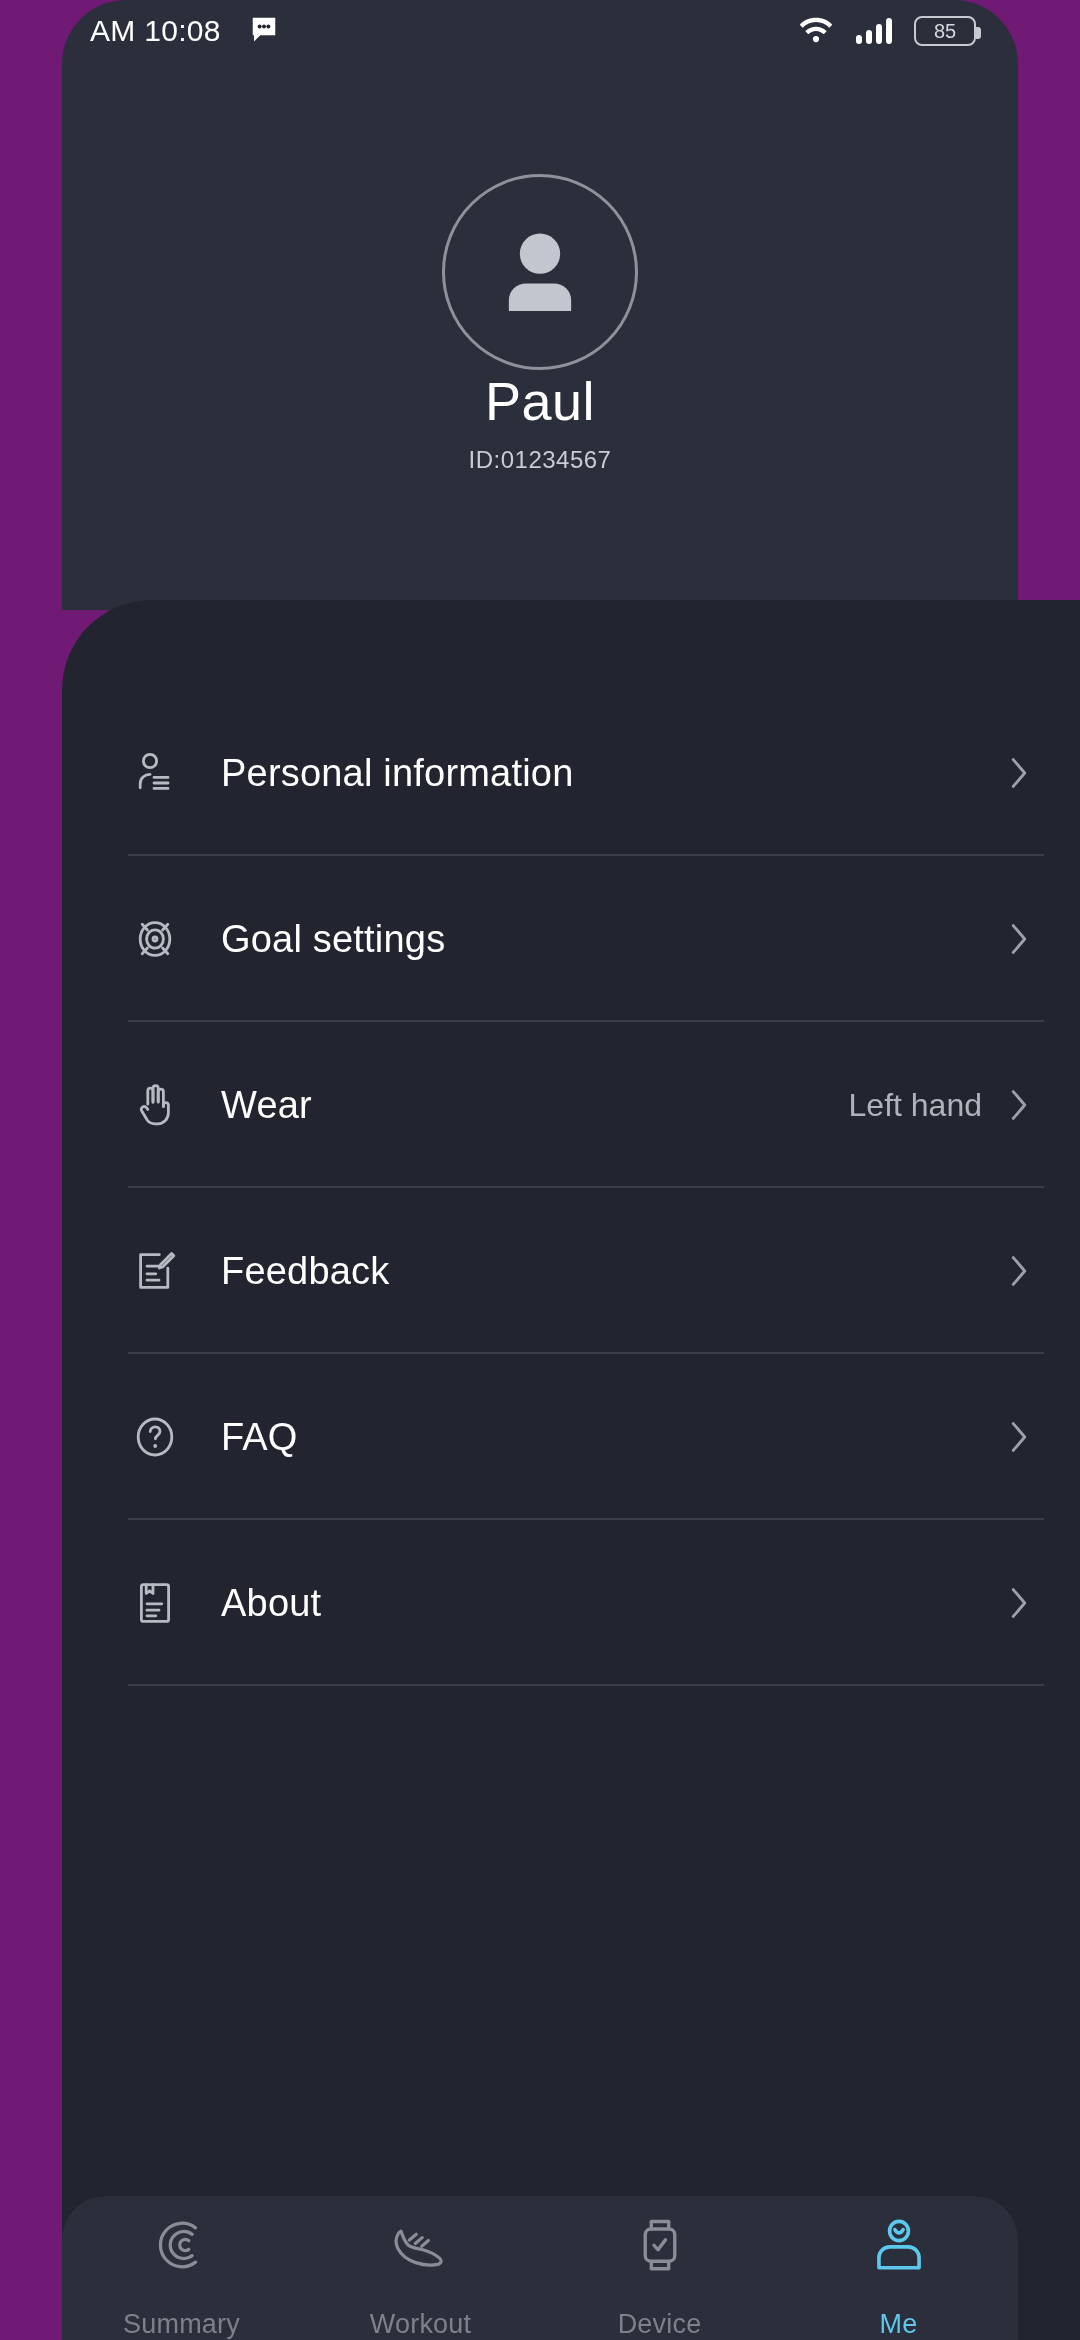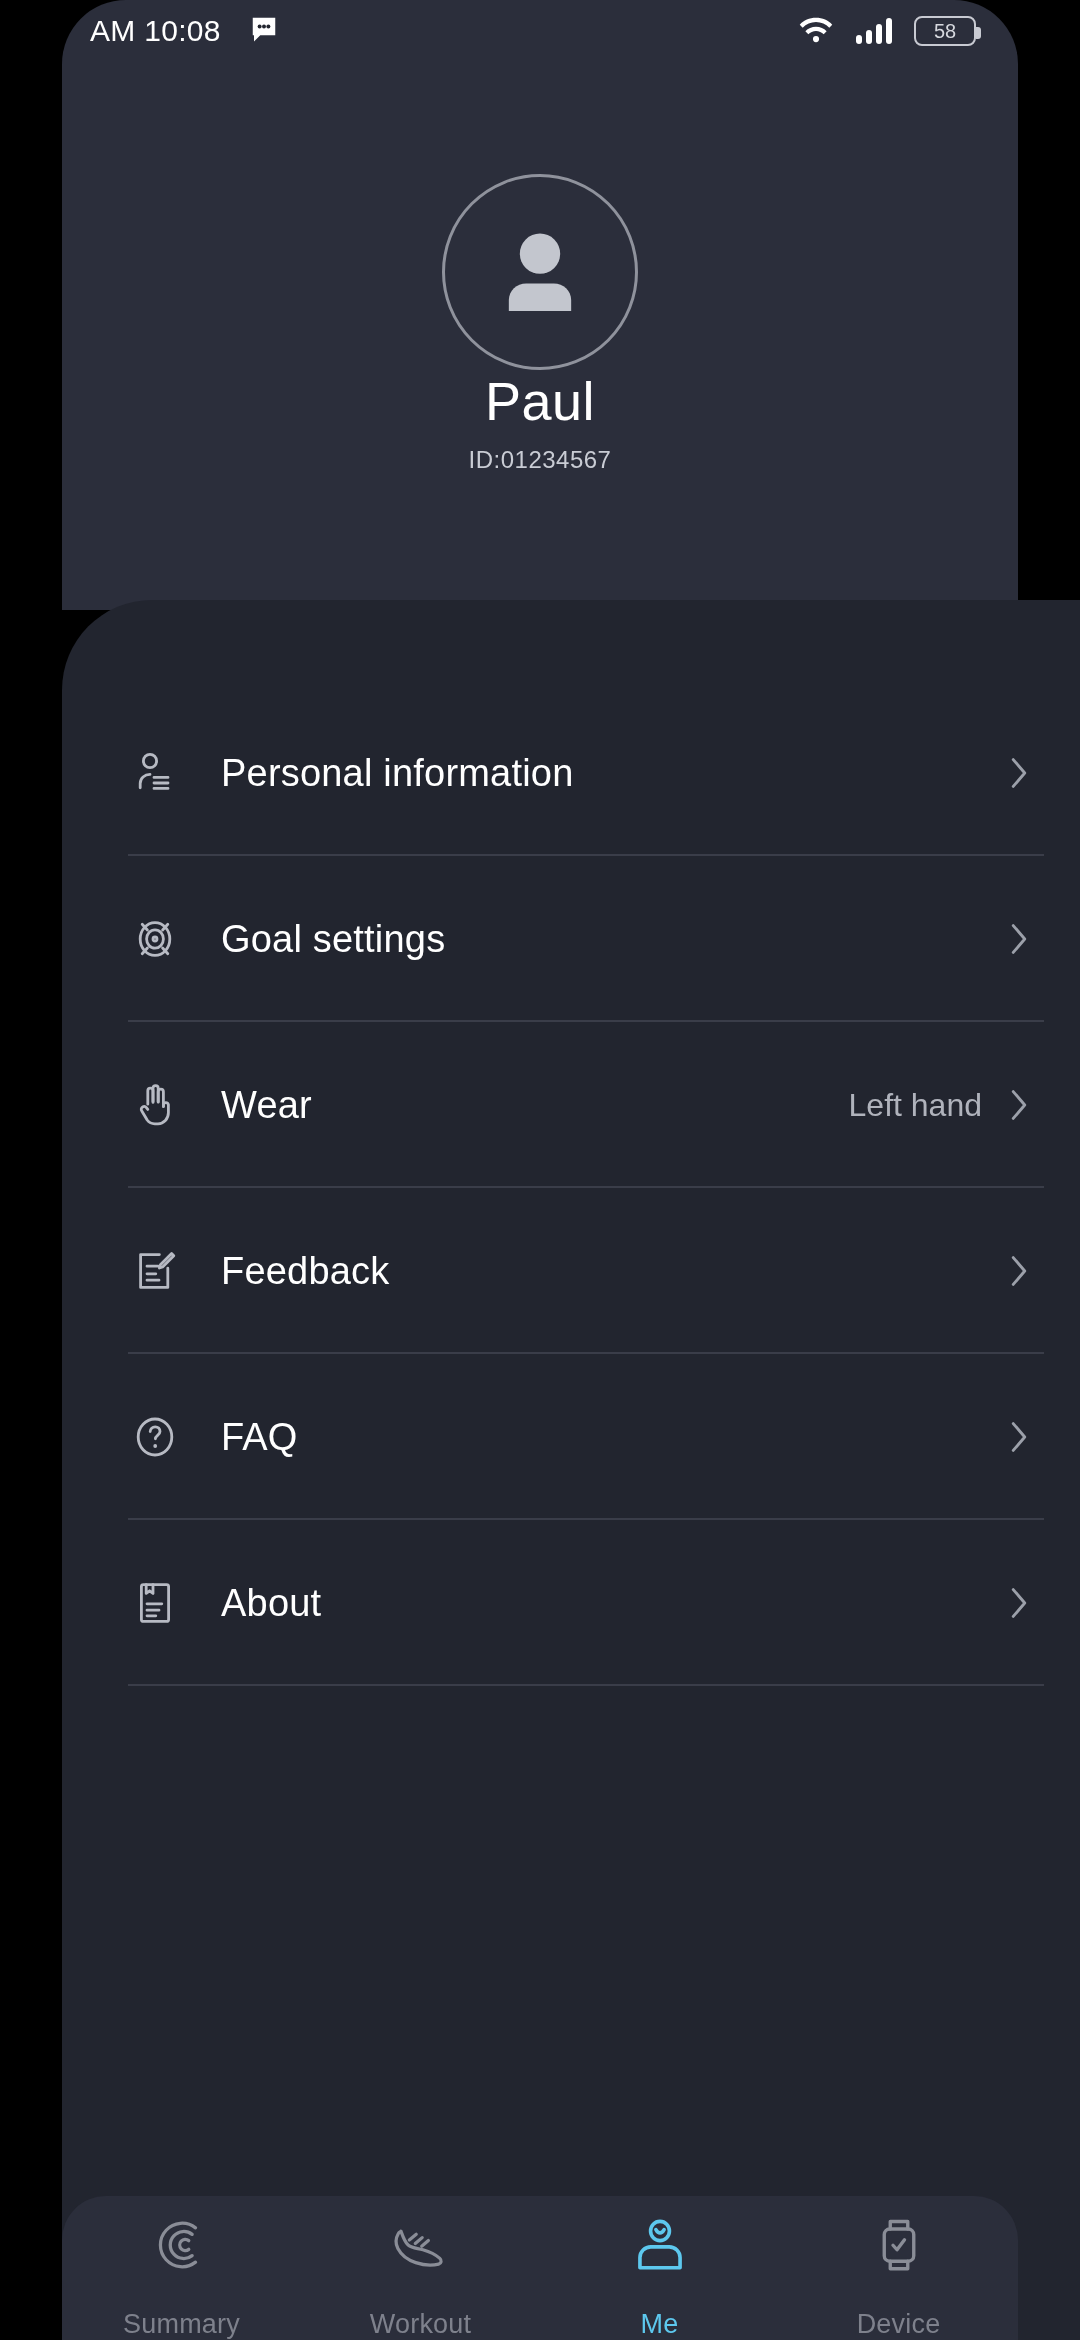--- a/index.html
+++ b/index.html
@@ -7,21 +7,21 @@
     width:1080px; height:2340px;
     background:#1e212e;
     font-family:"Liberation Sans", sans-serif;
     overflow:hidden;
   }
 
   
   #phone {
     position:absolute; left:0; top:0;
     width:1080px; height:2340px;
-    background:#000000;
+    background:#701a75;
   }
 
   
   #header-card {
     position:absolute; left:62px; top:0;
     width:956px; height:610px;
     background:#2b2e3b;
     border-top-left-radius:64px;
     border-top-right-radius:64px;
   }
@@ -169,21 +169,21 @@
           <circle cx="12" cy="17.2" r="2.2" fill="#ffffff"></circle>
         </svg>
       </span>
       <span class="sig-bars">
         <i></i>
           <i></i>
           <i></i>
           <i></i>
       </span>
       <span id="battery">
-        <span id="battery-text">58</span>
+        <span id="battery-text">85</span>
       </span>
     </div>
   </div>
 
   <div id="profile">
     <div id="avatar">
       <svg width="110" height="110" viewBox="0 0 24 24">
         <circle cx="12" cy="8" r="4.4" fill="#c3c6ce"></circle>
         <path d="M5.2 20.5v-2.4c0-2 1.7-3.6 3.8-3.6h6c2.1 0 3.8 1.6 3.8 3.6v2.4z" fill="#c3c6ce"></path>
       </svg>
@@ -319,37 +319,37 @@
     <div class="nav-item">
       <span class="nav-icon">
         <svg width="62" height="58" viewBox="0 0 26 24" fill="none" stroke="#8a8d97" stroke-width="1.35" stroke-linecap="round" stroke-linejoin="round">
           <path d="M4.6 6.2c.9 2.5 1.6 4.6 3 5.8 1.8 1.5 3.9 1.3 6.2 2 2.4.7 5.3 2 7.1 3.6.9.8.7 2.1-.5 2.4-2.4.6-6.2.5-9.6-.6-3.4-1.1-6.1-3.2-7.5-5.9-1-1.9-1-4.2.2-6.3.3-.6 1-.7 1.1-1z"></path>
           <path d="M8.1 9.9l2.9-2.4M10.6 11.4l2.9-2.5M13.3 12.5l2.8-2.4"></path>
         </svg>
       </span>
       <span class="nav-label">Workout</span>
     </div>
 
+    <div class="nav-item">
+      <span class="nav-icon">
+        <svg width="54" height="60" viewBox="0 0 20 24" fill="none" stroke="#8a8d97" stroke-width="1.35" stroke-linecap="round" stroke-linejoin="round">
+          <rect x="4.1" y="5.6" width="11.8" height="12.9" rx="2.2"></rect>
+          <path d="M6.5 5.6V2.6h7v3M6.5 18.5v3h7v-3"></path>
+          <path d="M7.6 12.1l1.6 1.8 3-4"></path>
+        </svg>
+      </span>
+      <span class="nav-label">Device</span>
+    </div>
+
     <div class="nav-item active">
       <span class="nav-icon">
         <svg width="56" height="58" viewBox="0 0 22 24" fill="none" stroke="#5dc8ee" stroke-width="1.5" stroke-linecap="round" stroke-linejoin="round">
           <path d="M11 2.2c2.2 0 3.9 1.8 3.9 4s-1.7 4-3.9 4-3.9-1.8-3.9-4 1.7-4 3.9-4z"></path>
           <path d="M9.3 5.6c.5.9 1 1.4 1.7 1.4s1.2-.5 1.7-1.4"></path>
           <path d="M2.7 21.4v-4.2c0-2.4 2-4.4 4.5-4.4h7.6c2.5 0 4.5 2 4.5 4.4v4.2z"></path>
         </svg>
       </span>
       <span class="nav-label">Me</span>
     </div>
 
-    <div class="nav-item">
-      <span class="nav-icon">
-        <svg width="54" height="60" viewBox="0 0 20 24" fill="none" stroke="#8a8d97" stroke-width="1.35" stroke-linecap="round" stroke-linejoin="round">
-          <rect x="4.1" y="5.6" width="11.8" height="12.9" rx="2.2"></rect>
-          <path d="M6.5 5.6V2.6h7v3M6.5 18.5v3h7v-3"></path>
-          <path d="M7.6 12.1l1.6 1.8 3-4"></path>
-        </svg>
-      </span>
-      <span class="nav-label">Device</span>
-    </div>
-
   </div>
 
 </div>
 
 </body></html>

